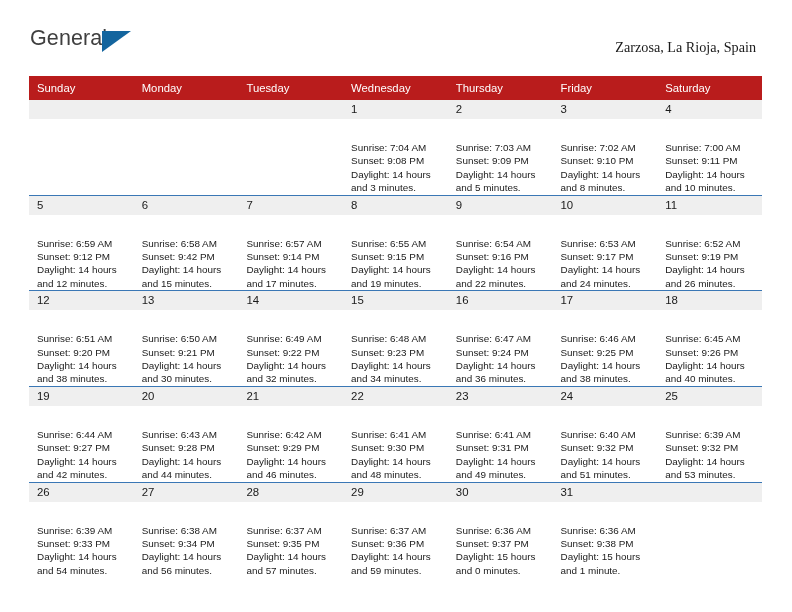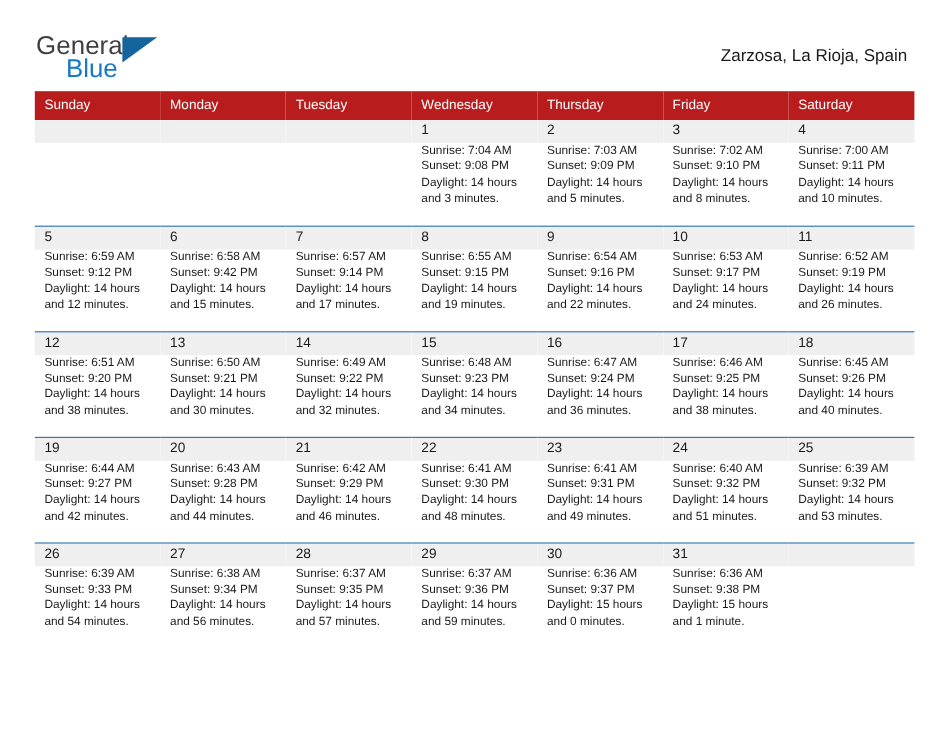--- a/index.html
+++ b/index.html
@@ -64,20 +64,21 @@
     font-weight: 400;
     line-height: 1.1;
     white-space: nowrap;
   }
   .cal-sub {
     font-size: 14.2px;
     color: #1a1a1a;
     font-weight: 400;
     margin-top: 9px;
     white-space: nowrap;
+    font-family: Liberation Serif, serif;
   }
 
   
   .calendar {
     margin: 0 30px 0 29px;
     width: 733px;
   }
   table.cal {
     width: 100%;
     border-collapse: collapse;
@@ -104,38 +105,37 @@
   .daynum {
     background: #efefef;
     font-size: 11.4px;
     color: #1a1a1a;
     padding: 3px 0 3px 8px;
     height: 19px;
     line-height: 13px;
   }
   .daynum.blank { color: transparent; }
   .info {
-    padding: 0 6px 0 8px;
+    padding: 22px 6px 0 8px;
     font-size: 9.9px;
     line-height: 13.4px;
     color: #1a1a1a;
   }
   .info div { white-space: nowrap; }
   .info .wrap { white-space: normal; }
 </style>
 </head>
 <body>
 
 <div class="page">
 
   <div class="top">
     <div class="logo">
       <span class="logo-general">General</span>
       <span class="logo-tri"></span>
-      <span class="logo-blue">Blue</span>
     </div>
     <div class="titles">
       <div class="cal-sub">Zarzosa, La Rioja, Spain</div>
     </div>
   </div>
 
   <div class="calendar">
     <table class="cal">
       <thead>
         <tr>

